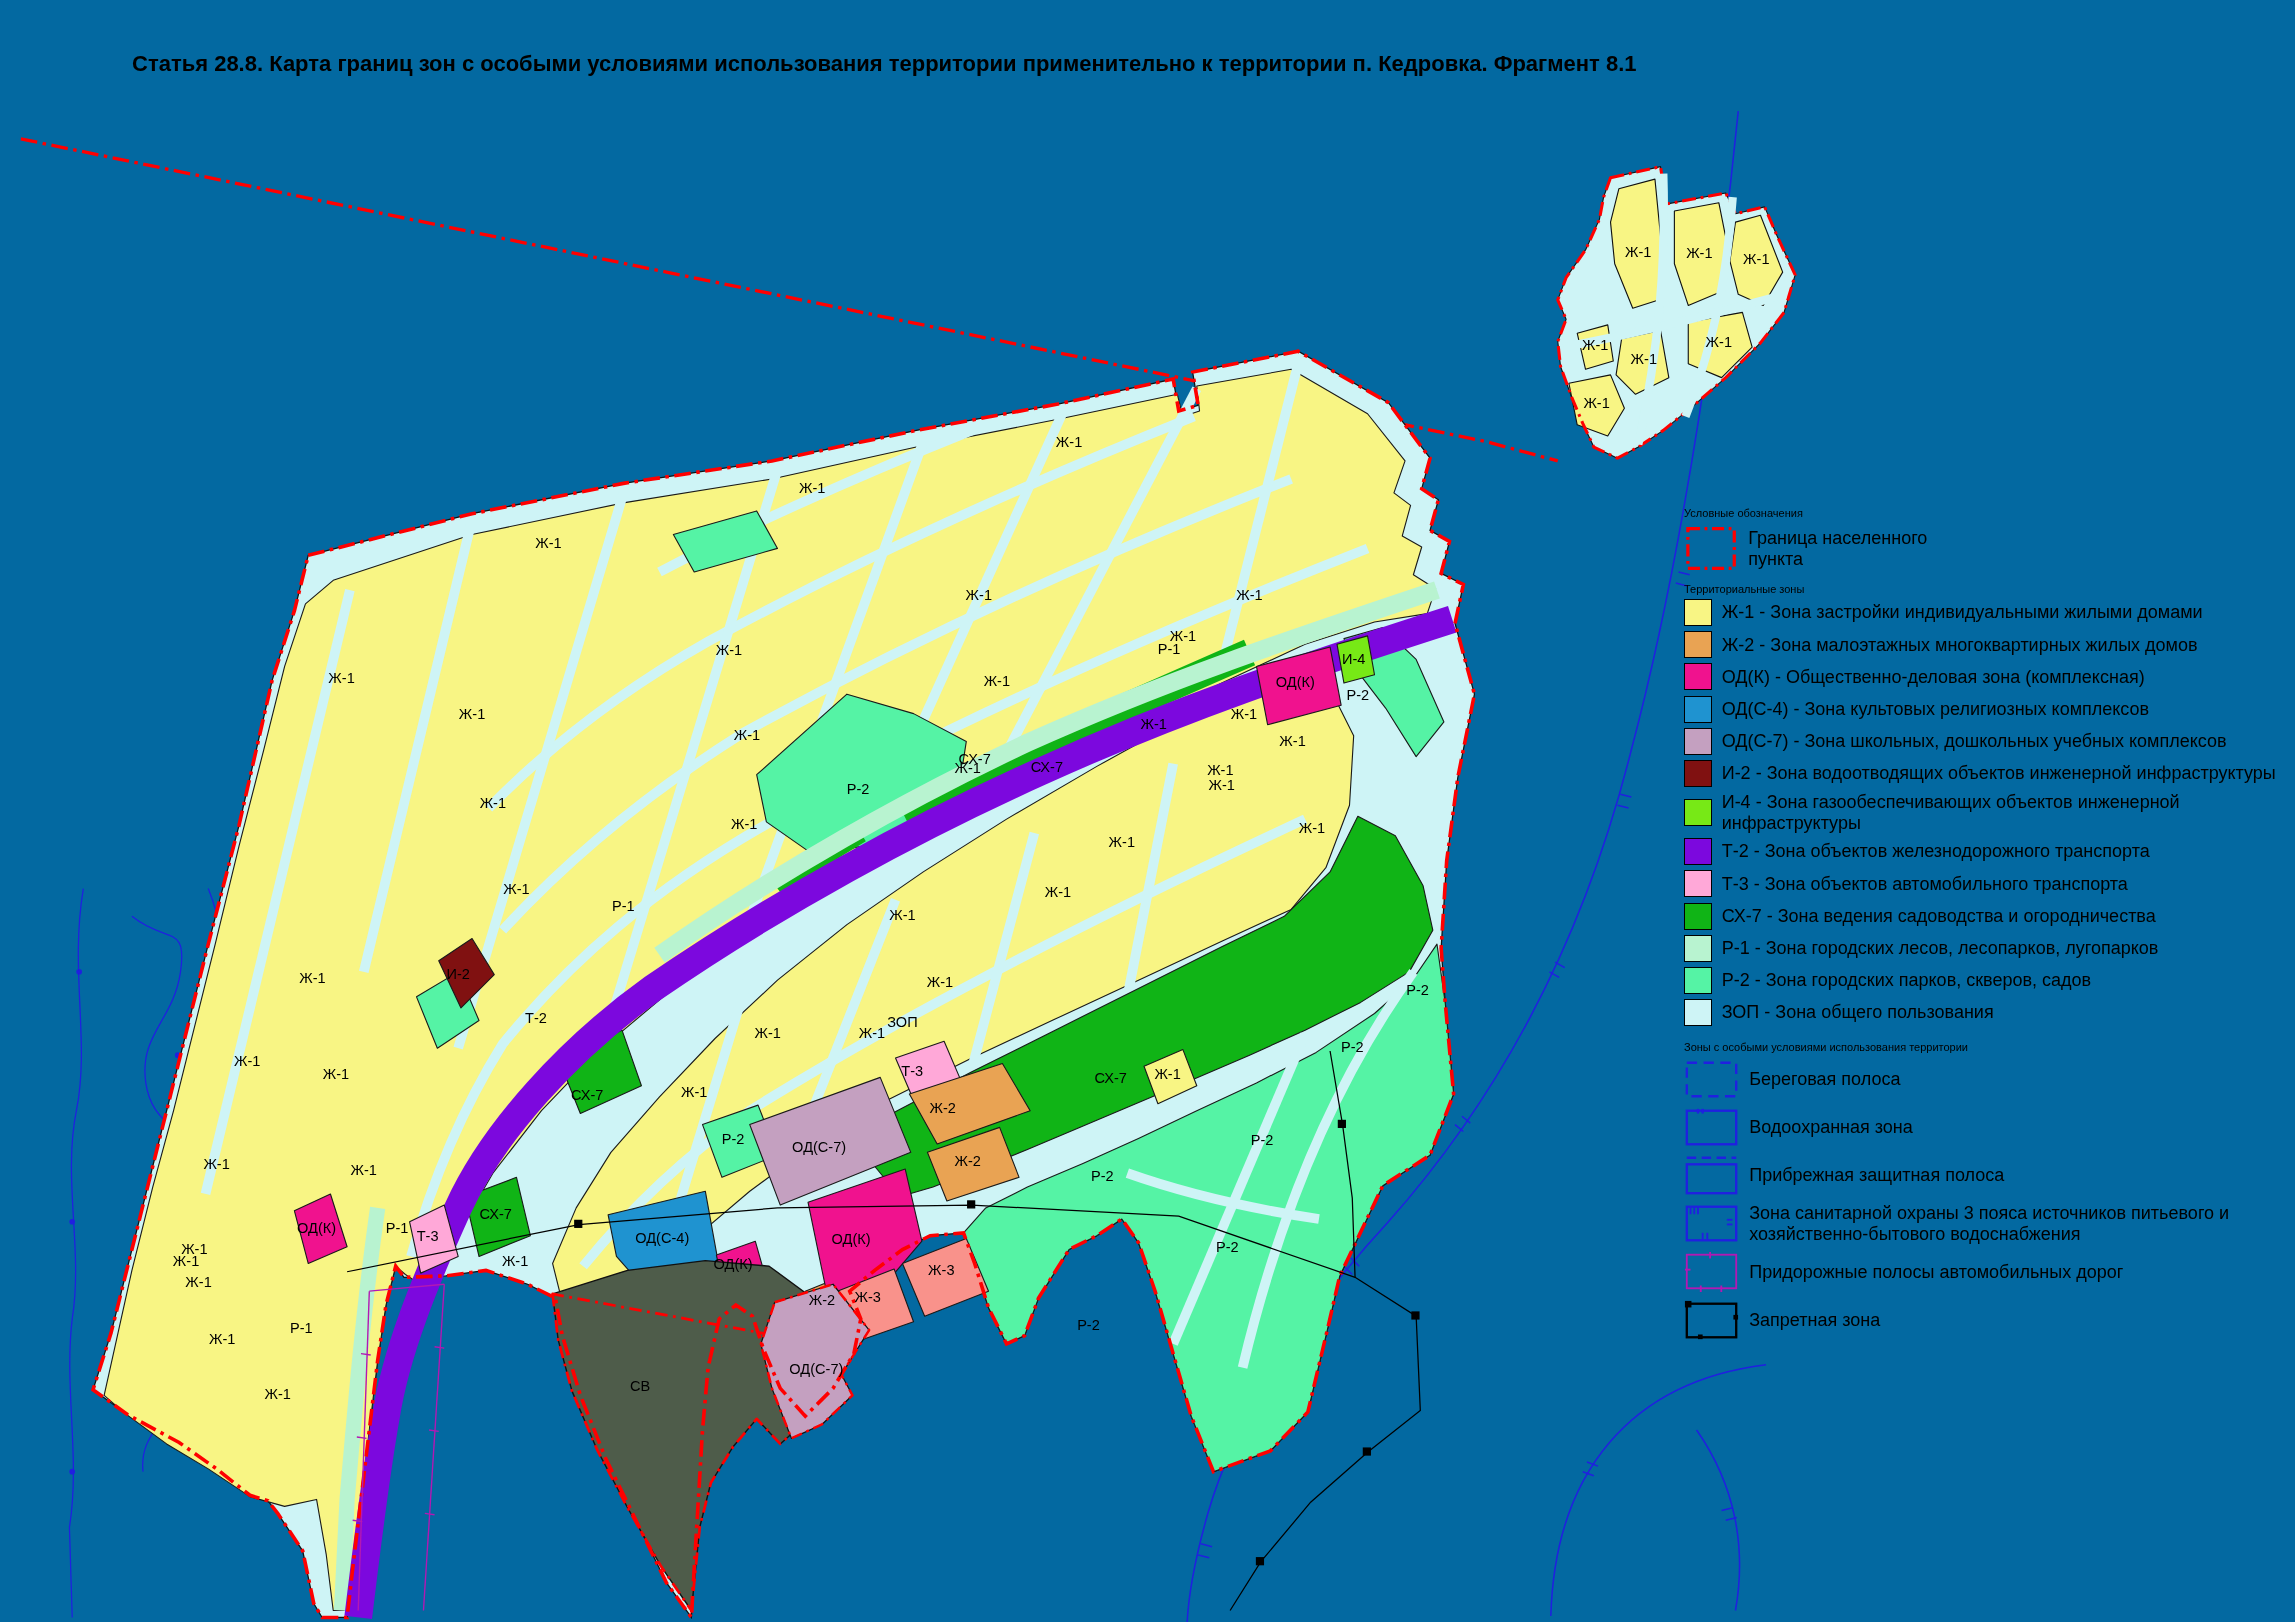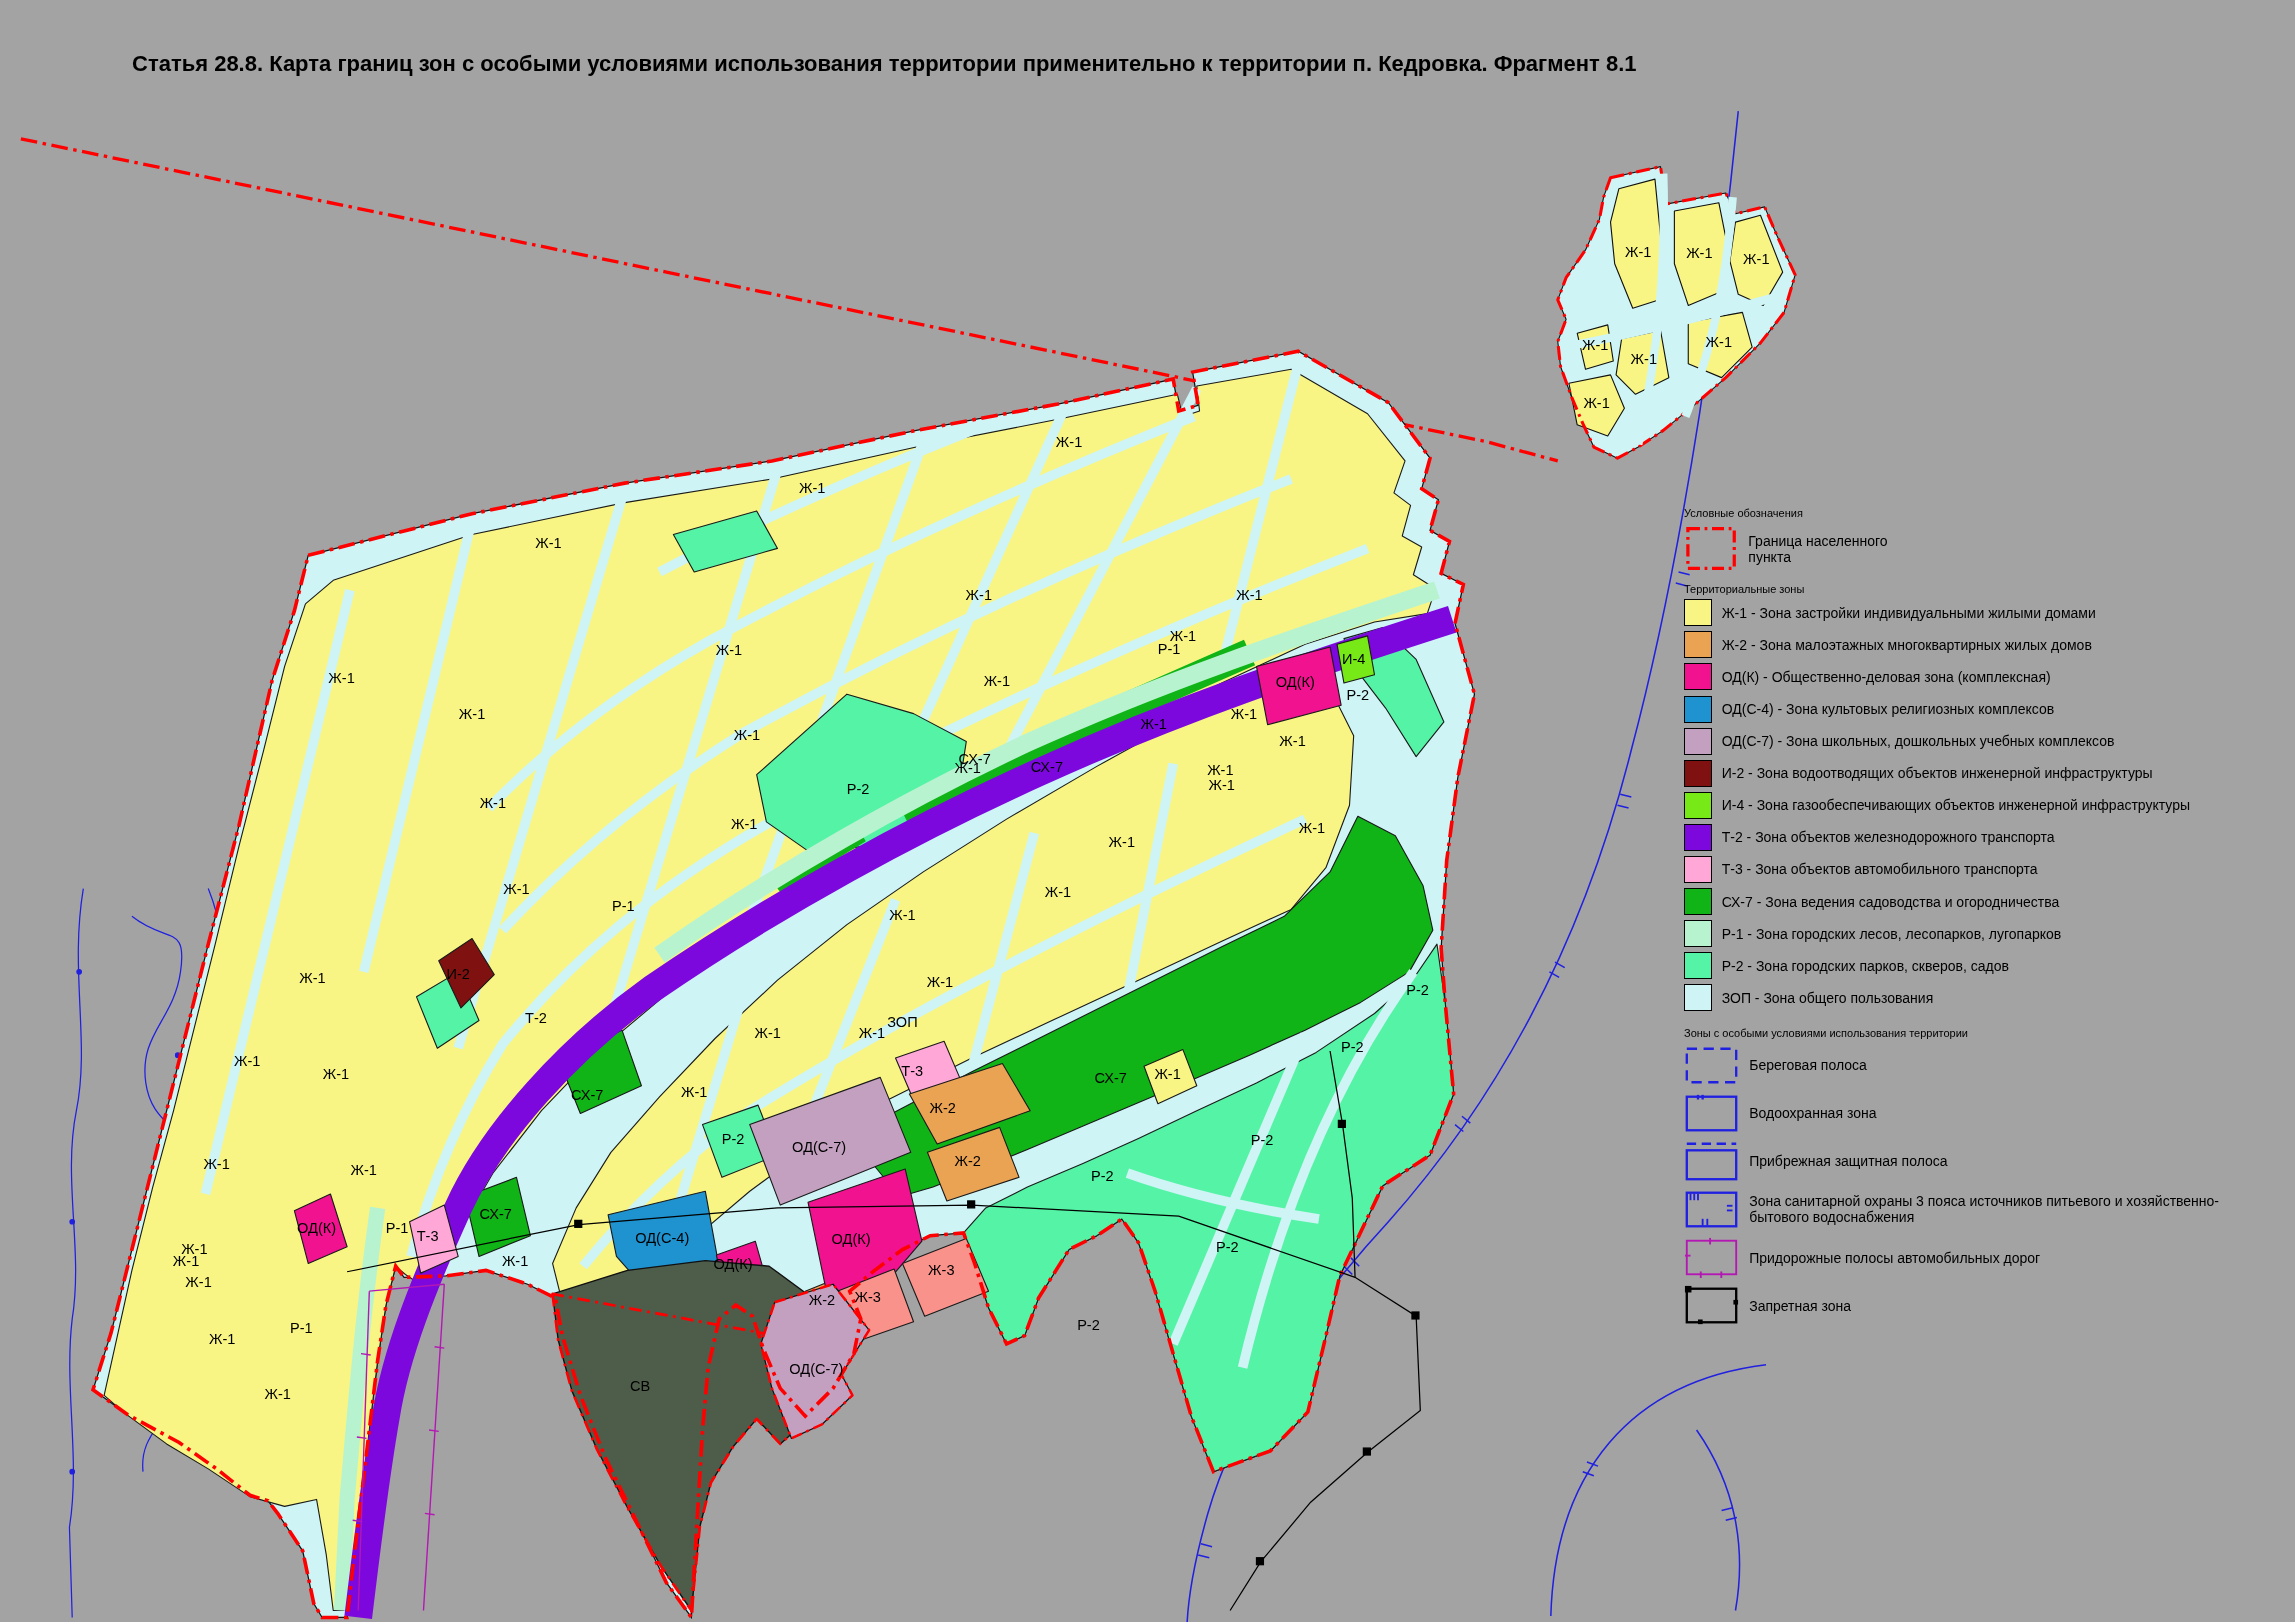--- a/index.html
+++ b/index.html
@@ -1,25 +1,25 @@
 <!DOCTYPE html>
 <html style="font-size:7.4px"><head>
 <meta charset="utf-8">
 <style>
   html,body{margin:0;padding:0;background:#fff;}
-  #page{position:relative;width:2295px;height:1623px;background:#a3a3a3;overflow:hidden;
+  #page{position:relative;width:2295px;height:1623px;background:#0369a1;overflow:hidden;
         font-family:"Liberation Sans",sans-serif;}
   #title{position:absolute;left:132px;top:51px;font-size:22px;font-weight:bold;color:#000;white-space:nowrap;}
   #mapsvg{position:absolute;left:0;top:0;}
   
   #legend{position:absolute;left:1684px;top:504px;width:602px;color:#000;}
   .lg-head{font-size:11px;margin:2.8px 0 4.6px 0;}
   .lg-row{display:flex;align-items:center;margin:0 0 5.1px 0;}
   .lg-swatch{width:25.5px;height:25px;border:1.4px solid #000;flex:0 0 auto;}
-  .lg-label{font-size:14px;margin-left:10.2px;line-height:1.15;}
+  .lg-label{font-size:18px;margin-left:10.2px;line-height:1.15;}
   .lg-sym{flex:0 0 auto;}
   .boundary-row .lg-label{margin-left:8.3px;}
 </style>
 <style>.f-zh1{fill:#F8F584;} .f-zop{fill:#CEF4F6;}
 .f-zh2{fill:#E9A353;} .f-zop{fill:#CEF4F6;}
 .f-zh3{fill:#F9928B;} .f-zop{fill:#CEF4F6;}
 .f-odk{fill:#F0128E;} .f-zop{fill:#CEF4F6;}
 .f-ods4{fill:#1F93D0;} .f-zop{fill:#CEF4F6;}
 .f-ods7{fill:#C4A0C0;} .f-zop{fill:#CEF4F6;}
 .f-i2{fill:#801111;} .f-zop{fill:#CEF4F6;}

